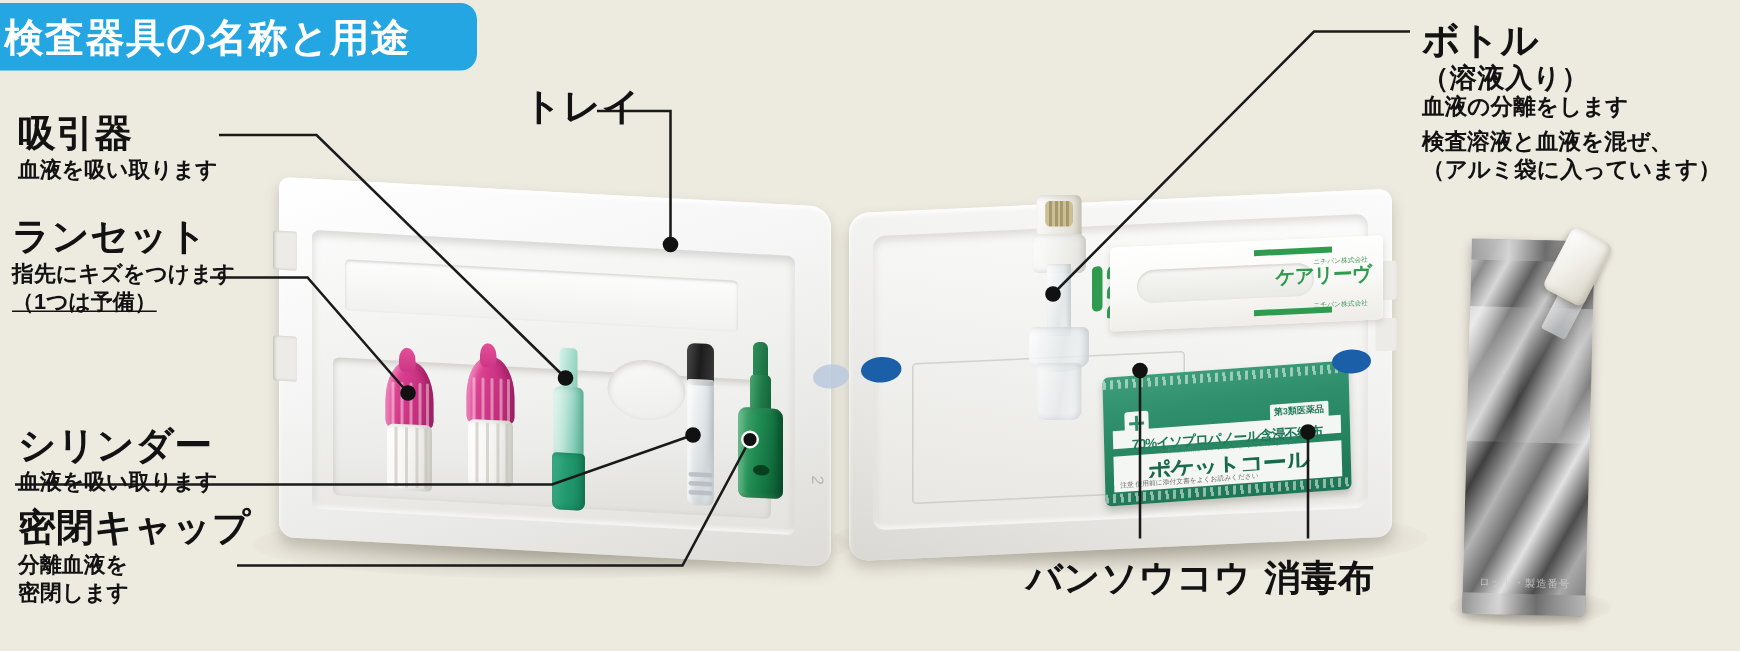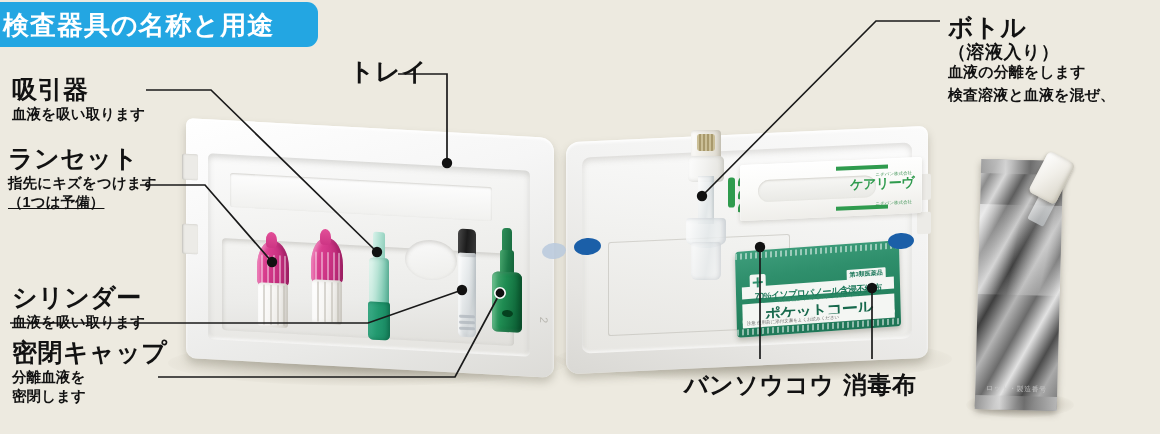--- a/index.html
+++ b/index.html
@@ -577,18 +577,19 @@
 
   <div class="callout" style="left:332px;top:58px;margin-left:17px;">
     <div class="hd">トレイ</div>
   </div>
 
   <div class="callout" style="left:948px;top:14px;">
     <div class="hd">ボトル</div>
     <div class="hd sm" style="font-size:18px;margin-top:3px;">（溶液入り）</div>
     <div class="sub wide" style="margin-top:0;">血液の分離をします</div>
     <div class="sub wide">検査溶液と血液を混ぜ、</div>
+    <div class="sub wide" style="margin-top:0;">（アルミ袋に入っています）</div>
   </div>
 
   <div class="botlabel" style="left:843px;top:369px;">消毒布</div>
   <div class="botlabel" style="left:684px;top:369px;">バンソウコウ</div>
 
 </div>
 
 </body></html>

